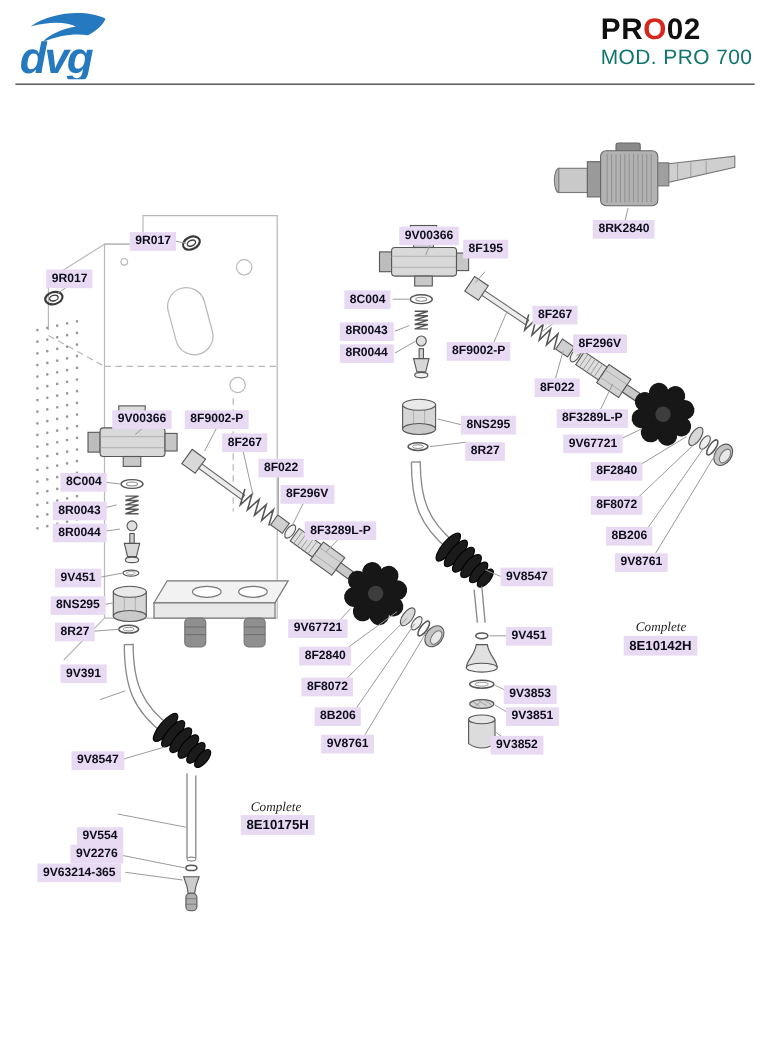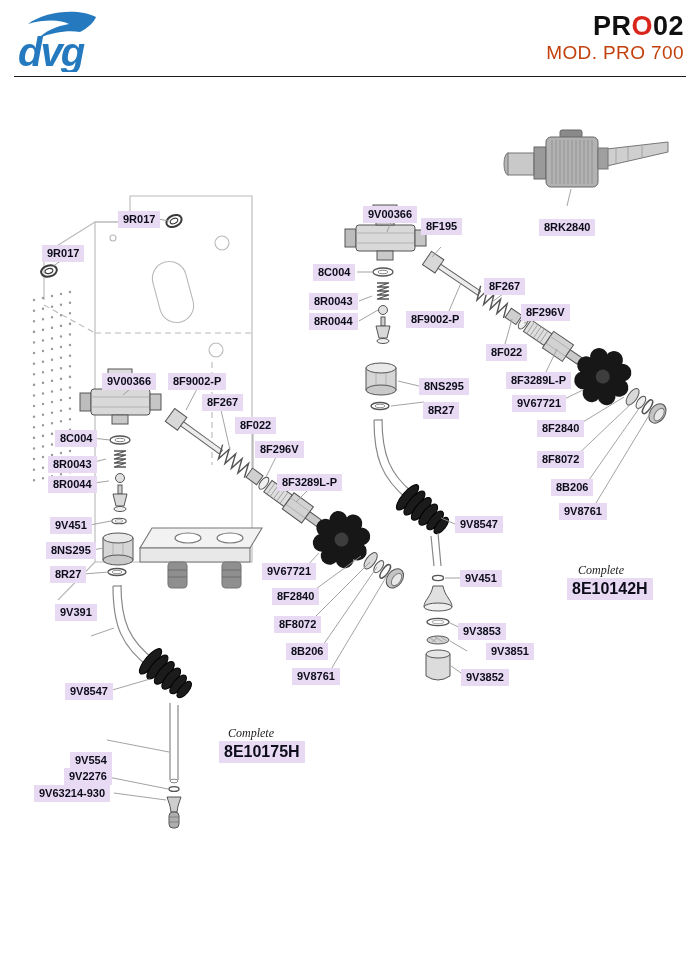--- a/index.html
+++ b/index.html
@@ -1,27 +1,27 @@
 <!DOCTYPE html>
 <html><head>
 <meta charset="utf-8">
 <style>
   *{margin:0;padding:0;box-sizing:border-box}
   html,body{width:700px;height:965px}
   body{background:#fff;font-family:"Liberation Sans",sans-serif;position:relative;overflow:hidden}
   .header{position:relative;z-index:4;display:flex;justify-content:space-between;align-items:flex-start;padding:10px 16px 2px 16px;background:#fff}
   .logo{width:90px;height:62px}
-  .title-block{text-align:right;padding-top:2px}
+  .title-block{text-align:left;padding-top:2px}
   .title{font-size:27px;font-weight:bold;color:#101010;letter-spacing:.5px;line-height:1.1}
-  .subtitle{font-size:19px;color:#c2410c;letter-spacing:.4px}
+  .subtitle{font-size:19px;color:#0f766e;letter-spacing:.4px}
   .rule{position:relative;z-index:4;border-top:1.6px solid #1c1c1c;margin:2px 14px 0 14px}
   .diagram{position:absolute;left:0;top:0;width:552px;height:965px}
   svg.art{position:absolute;left:0;top:0}
   .plabel{position:absolute;background:#e8daf3;color:#0d0d1a;font-size:11px;font-weight:bold;line-height:1;padding:3px 5px;white-space:nowrap;z-index:3}
-  .plabel.big{font-size:16px}
+  .plabel.big{font-size:12px}
   .complete{position:absolute;font-family:"Liberation Serif",serif;font-style:italic;font-size:12px;color:#1c1c1c;z-index:3}
 </style>
 </head>
 <body>
 
 <div class="header">
   <svg class="logo" viewBox="0 0 90 62">
     <path d="M80,7 C62,-2 30,1 12,14 C30,9 45,10 53,14 C41,16 29,21 23,28 C37,22 53,20 64,22 C72,18 78,12 80,7 Z" fill="#2579be"></path>
     <text x="2" y="56" font-size="40" font-weight="bold" font-style="italic" letter-spacing="-2" fill="#2579be">dvg</text>
   </svg>
@@ -257,21 +257,21 @@
   <div class="plabel" style="left:406px;top:311px">8F9002-P</div>
   <div class="plabel" style="left:484px;top:278px">8F267</div>
   <div class="plabel" style="left:521px;top:304px">8F296V</div>
   <div class="plabel" style="left:486px;top:344px">8F022</div>
   <div class="plabel" style="left:506px;top:372px">8F3289L-P</div>
   <div class="plabel" style="left:512px;top:395px">9V67721</div>
   <div class="plabel" style="left:537px;top:420px">8F2840</div>
   <div class="plabel" style="left:537px;top:451px">8F8072</div>
   <div class="plabel" style="left:551px;top:479px">8B206</div>
   <div class="plabel" style="left:559px;top:503px">9V8761</div>
-  <div class="plabel" style="left:539px;top:219px">8RK2840</div>
+  <div class="plabel" style="left:539px;top:200px">8RK2840</div>
   <div class="plabel" style="left:419px;top:378px">8NS295</div>
   <div class="plabel" style="left:423px;top:402px">8R27</div>
   <div class="plabel" style="left:102px;top:373px">9V00366</div>
   <div class="plabel" style="left:168px;top:373px">8F9002-P</div>
   <div class="plabel" style="left:202px;top:394px">8F267</div>
   <div class="plabel" style="left:55px;top:430px">8C004</div>
   <div class="plabel" style="left:235px;top:417px">8F022</div>
   <div class="plabel" style="left:255px;top:441px">8F296V</div>
   <div class="plabel" style="left:48px;top:456px">8R0043</div>
   <div class="plabel" style="left:48px;top:476px">8R0044</div>
@@ -281,25 +281,25 @@
   <div class="plabel" style="left:50px;top:566px">8R27</div>
   <div class="plabel" style="left:262px;top:563px">9V67721</div>
   <div class="plabel" style="left:272px;top:588px">8F2840</div>
   <div class="plabel" style="left:455px;top:516px">9V8547</div>
   <div class="plabel" style="left:460px;top:570px">9V451</div>
   <div class="plabel" style="left:274px;top:616px">8F8072</div>
   <div class="plabel" style="left:286px;top:643px">8B206</div>
   <div class="plabel" style="left:292px;top:668px">9V8761</div>
   <div class="plabel" style="left:55px;top:604px">9V391</div>
   <div class="plabel" style="left:458px;top:623px">9V3853</div>
-  <div class="plabel" style="left:486px;top:643px">9V3851</div>
-  <div class="plabel" style="left:461px;top:669px">9V3852</div>
+  <div class="plabel" style="left:460px;top:643px">9V3851</div>
+  <div class="plabel" style="left:446px;top:669px">9V3852</div>
   <div class="plabel" style="left:65px;top:683px">9V8547</div>
   <div class="plabel" style="left:70px;top:752px">9V554</div>
   <div class="plabel" style="left:64px;top:768px">9V2276</div>
-  <div class="plabel" style="left:34px;top:785px">9V63214-930</div>
+  <div class="plabel" style="left:34px;top:785px">9V63214-365</div>
 
   <div class="complete" style="left:578px;top:563px">Complete</div>
   <div class="plabel big" style="left:567px;top:578px">8E10142H</div>
   <div class="complete" style="left:228px;top:726px">Complete</div>
   <div class="plabel big" style="left:219px;top:741px">8E10175H</div>
 
 </div>
 
 </body></html>

